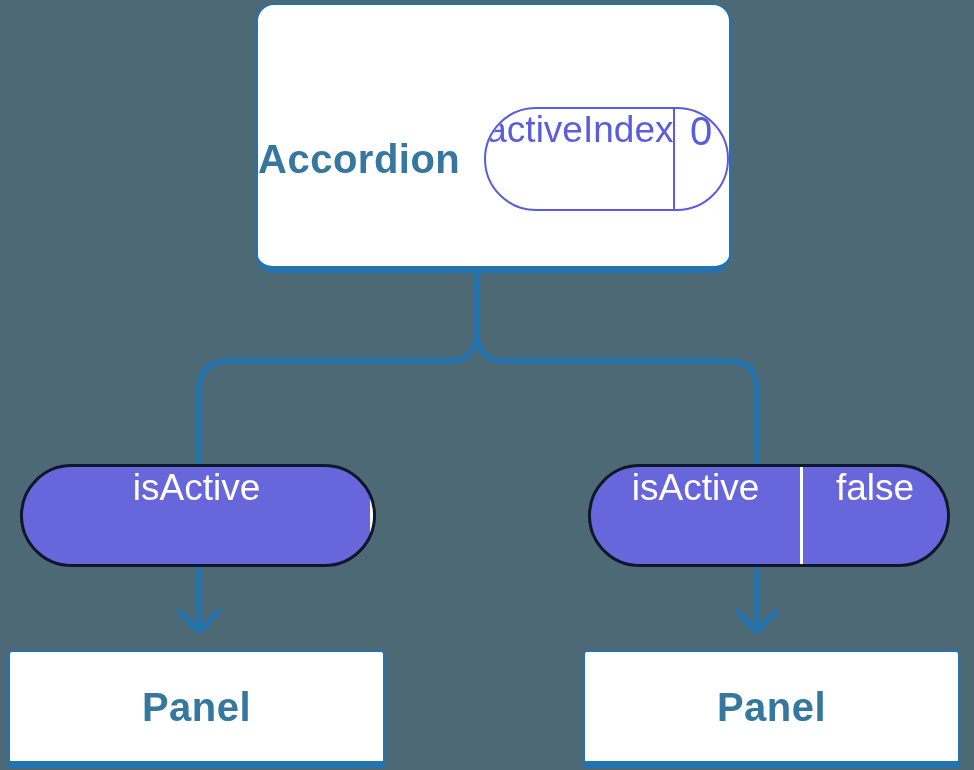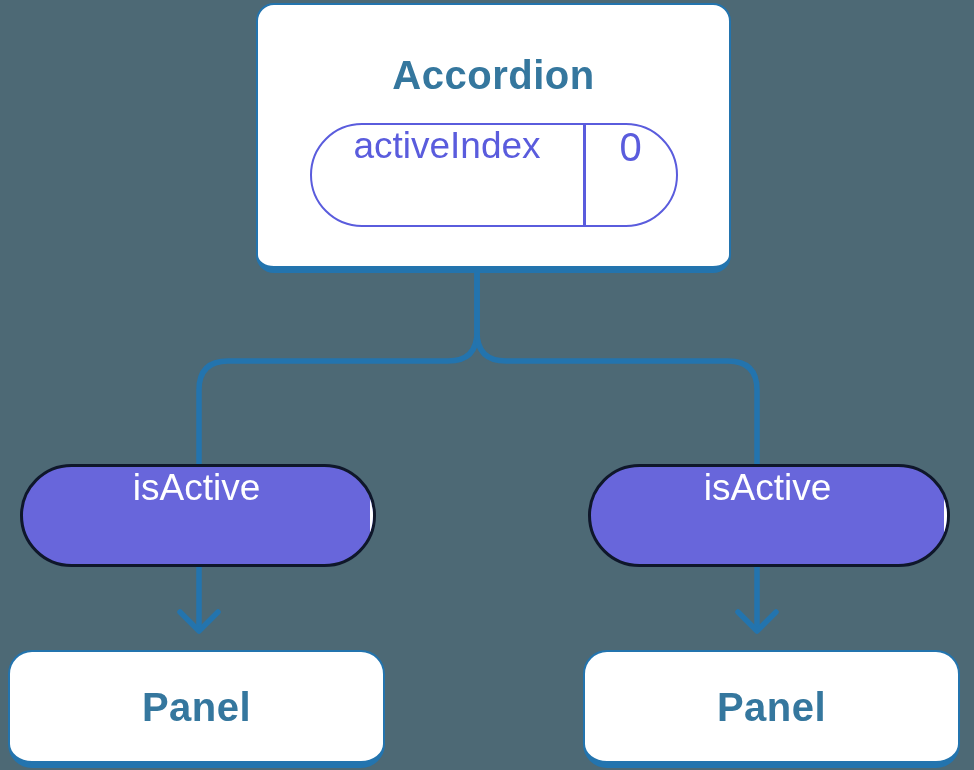--- a/index.html
+++ b/index.html
@@ -46,21 +46,21 @@
     font-size: 40px;
     font-weight: 600;
     color: var(--heading);
     line-height: 1.2;
     letter-spacing: 0.5px;
   }
   .accordion {
     left: 256px; top: 3px;
     width: 475px; height: 270px;
     border-radius: 18px;
-    display: flex; flex-direction: column;
+    display: flex; flex-direction: row;
     align-items: center;
     padding-top: 46px;
     gap: 24px;
   }
   .pill {
     display: flex;
     align-items: flex-start;
     border-radius: 52px;
     overflow: hidden;
     font-size: 37px;
@@ -86,21 +86,21 @@
     position: absolute;
     background: var(--pill-purple);
     border: 3px solid #0f172a;
     color: #ffffff;
   }
   .pill.solid .pill-value { width: 144px; }
   .pill-left  { left: 20px;  top: 464px; width: 356px; height: 103px; }
   .pill-right { left: 588px; top: 464px; width: 362px; height: 103px; }
   .panel {
     width: 377px; height: 118px;
-    border-radius: 24px;
+    border-radius: 4px;
     display: flex; align-items: center; justify-content: center;
   }
   .panel-left  { left: 8px;   top: 650px; }
   .panel-right { left: 583px; top: 650px; }
 </style>
 </head>
 <body>
 
 <div class="stage">
 
@@ -121,20 +121,21 @@
   </div>
 
   <div class="pill solid pill-left">
     <span class="pill-label">isActive</span>
     <span class="pill-divider"></span>
   </div>
 
   <div class="pill solid pill-right">
     <span class="pill-label">isActive</span>
     <span class="pill-divider"></span>
+    <span class="pill-value">false</span>
   </div>
 
   <div class="card panel panel-left">
     <div class="card-title">Panel</div>
   </div>
 
   <div class="card panel panel-right">
     <div class="card-title">Panel</div>
   </div>
 

